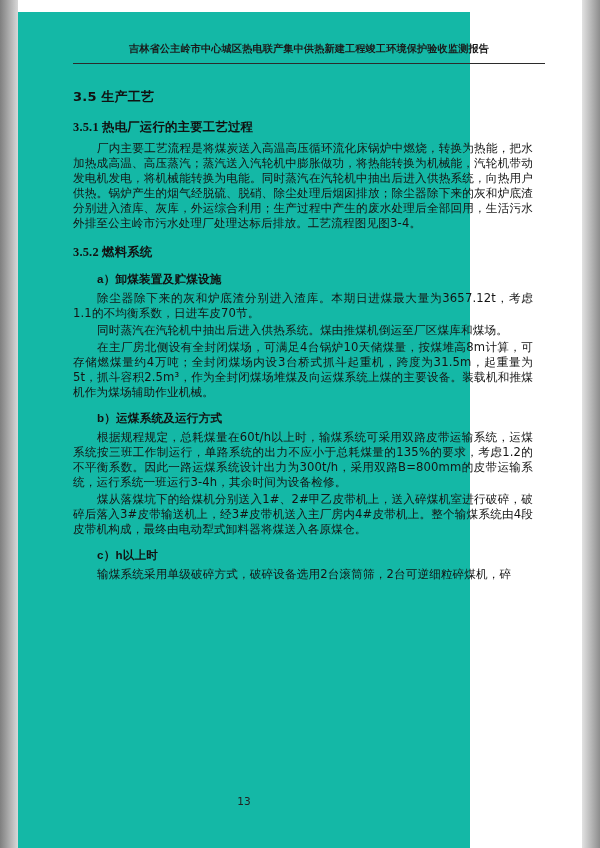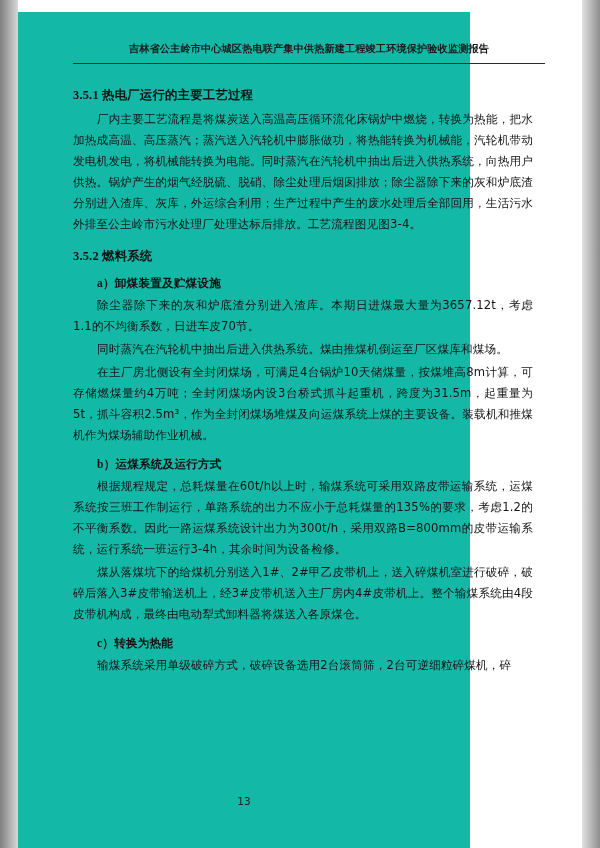--- a/index.html
+++ b/index.html
@@ -65,32 +65,32 @@
   }
   .h3 {
     font-family: Liberation Serif, serif;
     font-size: 12.4px;
     font-weight: bold;
     color: #111;
     margin: 13px 0 5px 0;
     letter-spacing: 0.2px;
   }
   .h4 {
-    font-family: Liberation Serif, serif;
+    font-family: Liberation Sans, sans-serif;
     font-size: 11.6px;
     font-weight: bold;
     color: #111;
     margin: 11px 0 4px 0;
     text-indent: 24px;
     letter-spacing: 0.2px;
   }
   .p {
     font-family: "DejaVu Sans", sans-serif;
     font-size: 11.6px;
-    line-height: 21px;
+    line-height: 15px;
     color: #141414;
     text-indent: 24px;
     text-align: justify;
     margin: 0 12px 2px 0;
     letter-spacing: 0.15px;
   }
   .pagenum {
     position: absolute;
     left: 0;
     top: 795px;
@@ -118,29 +118,30 @@
   <div class="edge-left"></div>
   <div class="edge-right"></div>
 
   <div class="sheet">
     <div class="header">
       <div class="header-text">吉林省公主岭市中心城区热电联产集中供热新建工程竣工环境保护验收监测报告</div>
     </div>
     <div class="header-rule"></div>
 
     <div class="content">
+      <div class="h2">3.5  生产工艺</div>
       <div class="h3">3.5.1  热电厂运行的主要工艺过程</div>
       <div class="p">厂内主要工艺流程是将煤炭送入高温高压循环流化床锅炉中燃烧，转换为热能，把水加热成高温、高压蒸汽；蒸汽送入汽轮机中膨胀做功，将热能转换为机械能，汽轮机带动发电机发电，将机械能转换为电能。同时蒸汽在汽轮机中抽出后进入供热系统，向热用户供热。锅炉产生的烟气经脱硫、脱硝、除尘处理后烟囱排放；除尘器除下来的灰和炉底渣分别进入渣库、灰库，外运综合利用；生产过程中产生的废水处理后全部回用，生活污水外排至公主岭市污水处理厂处理达标后排放。工艺流程图见图3-4。</div>
       <div class="h3">3.5.2  燃料系统</div>
       <div class="h4">a）卸煤装置及贮煤设施</div>
       <div class="p">除尘器除下来的灰和炉底渣分别进入渣库。本期日进煤最大量为3657.12t，考虑1.1的不均衡系数，日进车皮70节。</div>
       <div class="p">同时蒸汽在汽轮机中抽出后进入供热系统。煤由推煤机倒运至厂区煤库和煤场。</div>
       <div class="p">在主厂房北侧设有全封闭煤场，可满足4台锅炉10天储煤量，按煤堆高8m计算，可存储燃煤量约4万吨；全封闭煤场内设3台桥式抓斗起重机，跨度为31.5m，起重量为5t，抓斗容积2.5m³，作为全封闭煤场堆煤及向运煤系统上煤的主要设备。装载机和推煤机作为煤场辅助作业机械。</div>
       <div class="h4">b）运煤系统及运行方式</div>
       <div class="p">根据规程规定，总耗煤量在60t/h以上时，输煤系统可采用双路皮带运输系统，运煤系统按三班工作制运行，单路系统的出力不应小于总耗煤量的135%的要求，考虑1.2的不平衡系数。因此一路运煤系统设计出力为300t/h，采用双路B=800mm的皮带运输系统，运行系统一班运行3-4h，其余时间为设备检修。</div>
       <div class="p">煤从落煤坑下的给煤机分别送入1#、2#甲乙皮带机上，送入碎煤机室进行破碎，破碎后落入3#皮带输送机上，经3#皮带机送入主厂房内4#皮带机上。整个输煤系统由4段皮带机构成，最终由电动犁式卸料器将煤送入各原煤仓。</div>
-      <div class="h4">c）转换为热能</div>
+      <div class="h4">c）h以上时</div>
       <div class="p">输煤系统采用单级破碎方式，破碎设备选用2台滚筒筛，2台可逆细粒碎煤机，碎</div>
     </div>
   </div>
 
   <div class="pagenum">13</div>
 </div>
 
 </body></html>

